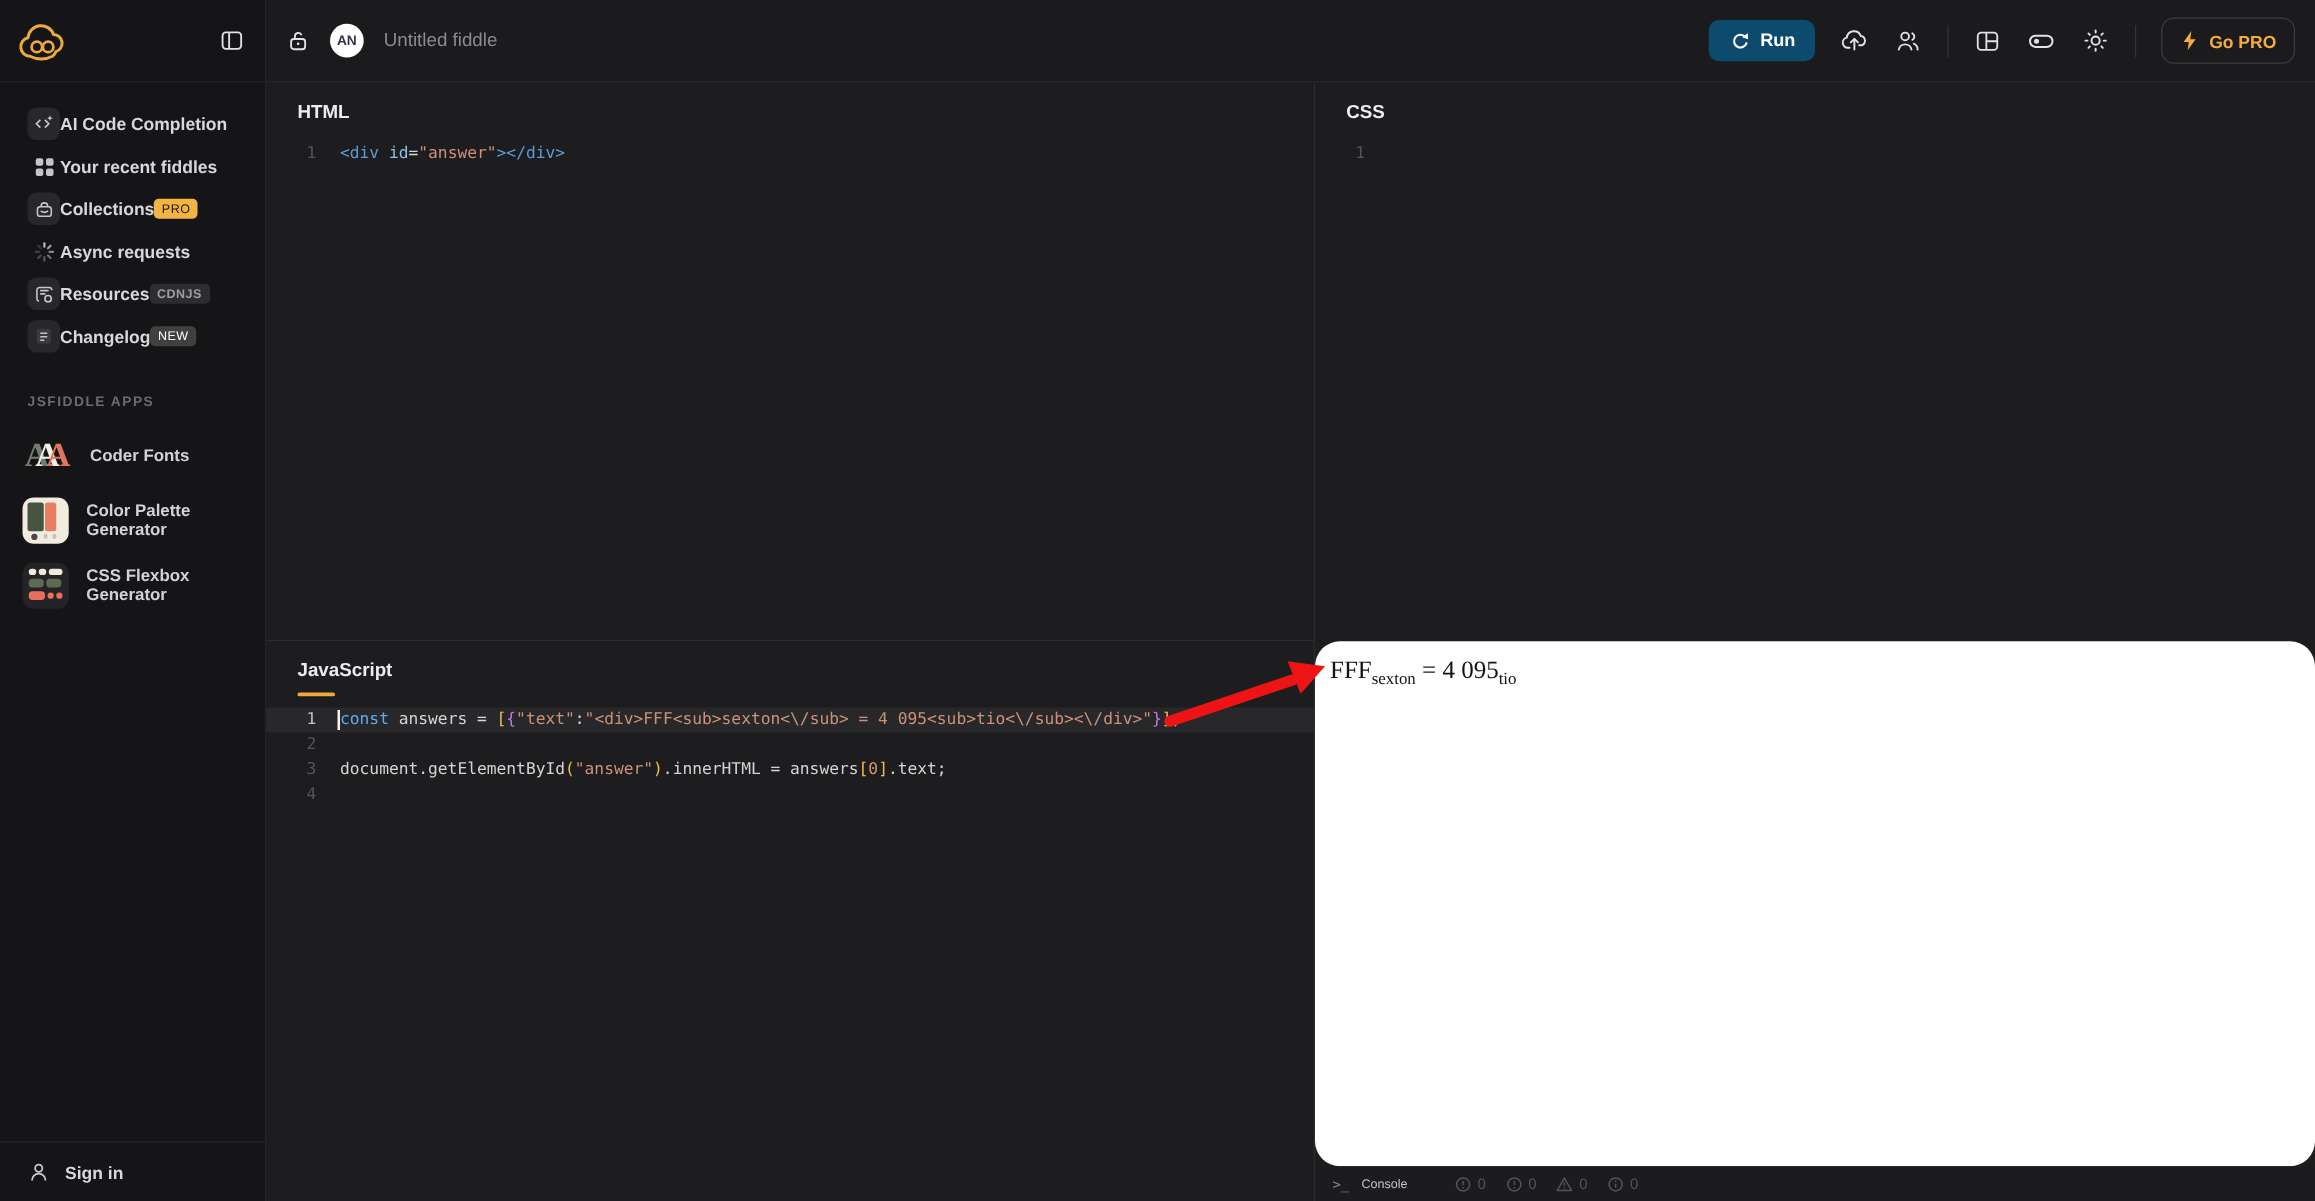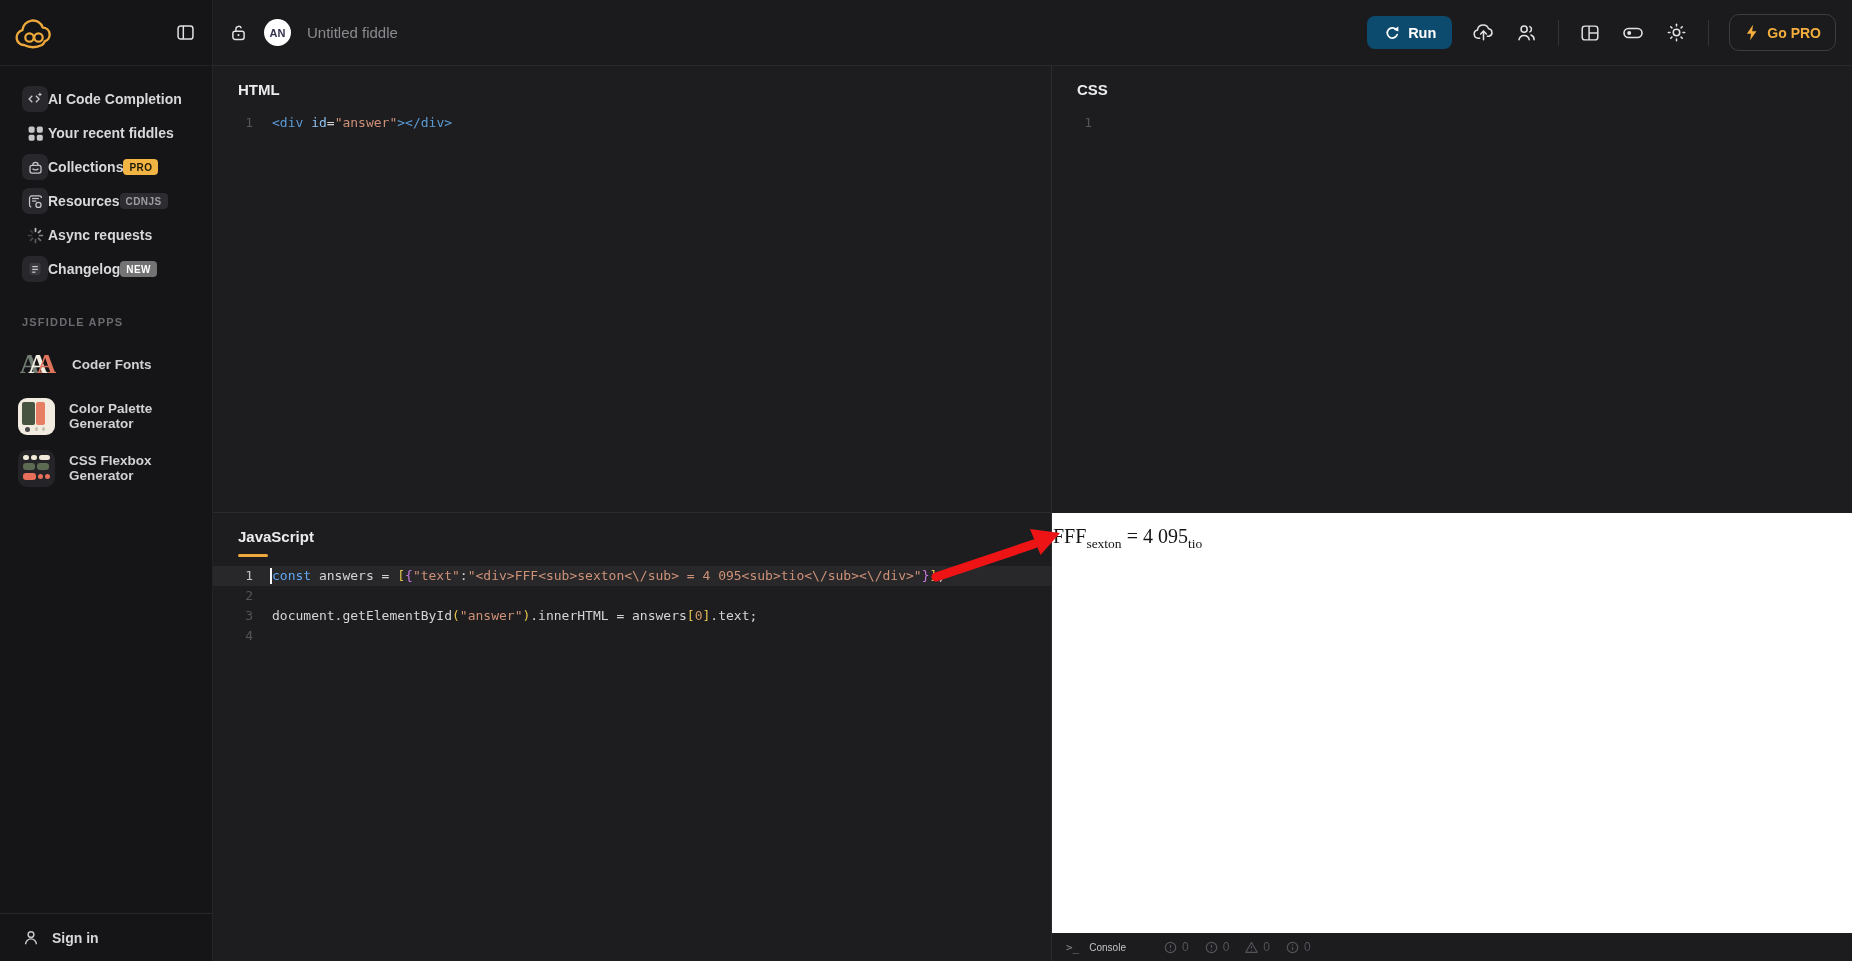--- a/index.html
+++ b/index.html
@@ -15,25 +15,25 @@
               padding:0 16px 0 12px; border-bottom:1px solid #222226; }
   .logo { position:relative; width:44px; height:40px; }
   .logo svg { display:block; }
   .side-toggle { margin-left:auto; background:none; border:none; cursor:pointer; display:flex; }
   .nav { padding:16px 0 0 0; flex:none; }
   .nav-item { display:flex; align-items:center; height:34px; padding:0 14px 0 22px;
               color:#d8d8db; font-size:14px; font-weight:600; cursor:pointer; }
   .nico { width:26px; height:26px; flex:none; display:flex; align-items:center;
           justify-content:center; background:#28282c; border-radius:7px; }
   .nico.bare { background:none; }
-  .badge { font-size:10px; font-weight:700; border-radius:4px; padding:3px 6px 2px;
+  .badge { font-size:10px; font-weight:400; border-radius:4px; padding:3px 6px 2px;
            letter-spacing:.4px; }
   .badge.pro  { background:#f2b544; color:#201a08; }
   .badge.cdnjs{ background:#2d2d31; color:#9d9da3; font-weight:600; }
-  .badge.new  { background:#737373; color:#fff; }
+  .badge.new  { background:#404040; color:#fff; }
   .sec-label { margin:30px 0 10px 22px; font-size:11px; font-weight:700;
                letter-spacing:1.2px; color:#6a6a70; }
   .app-item { display:flex; align-items:center; gap:14px; height:52px; padding:0 14px 0 18px;
               color:#d2d2d6; font-size:13.5px; font-weight:600; cursor:pointer; }
   .cf-icon { width:40px; display:flex; justify-content:center;
              font-family:"Liberation Serif", serif; font-weight:700; font-size:27px; line-height:1; }
   .cf-icon span:nth-child(1){ color:#707d72; }
   .cf-icon span:nth-child(2){ color:#f3eee2; margin-left:-11px; }
   .cf-icon span:nth-child(3){ color:#e0745c; margin-left:-11px; }
   .cp-icon { width:37px; height:37px; border-radius:9px; background:#f1ebe0; position:relative;
@@ -92,21 +92,21 @@
   .tok-tag  { color:#5b9bd5; }
   .tok-attr { color:#8ec0ee; }
   .tok-str  { color:#ce9178; }
   .tok-b1   { color:#e2c44d; }
   .tok-b2   { color:#c678dd; }
   .tok-num  { color:#d19a66; }
   .tok-plain{ color:#d4d4d4; }
 
   
   .result-cell { display:flex; flex-direction:column; background:#1d1d1f; }
-  .result-frame { flex:1; background:#ffffff; padding:12px 0 0 1px; }
+  .result-frame { flex:1; background:#ffffff; padding:12px 0 0 12px;border-radius:20px; }
   .formula { font-family:"Liberation Serif", serif; font-size:20px; color:#141414; }
   .formula sub { font-size:13.5px; }
   .console-bar { height:28px; flex:none; background:#1c1c1f; display:flex; align-items:center;
                  padding:0 14px; gap:10px; cursor:pointer; }
   .console-prompt { font-family:"DejaVu Sans Mono", monospace; font-size:11px; color:#8a8a8e; }
   .console-label { font-size:10px; color:#c3c3c8; }
   .console-counters { display:flex; align-items:center; gap:16px; margin-left:28px; }
   .ccount { display:flex; align-items:center; gap:5px; color:#53535a; font-size:12px; }
   .ccount svg { display:block; }
 
@@ -163,49 +163,49 @@
       <div class="nav-item">
         <span class="nico">
           <svg width="17" height="17" viewBox="0 0 20 20" fill="none" stroke="#c5c5ca" stroke-width="1.5">
             <rect x="3.5" y="7.5" width="13" height="9" rx="2.5"></rect>
             <path d="M7 7.5 v-1 a3 2.6 0 0 1 6 0 v1"></path>
             <path d="M6.5 11.5 q3.5 2.6 7 0"></path>
           </svg>
         </span>
         <span>Collections</span>
         <span class="badge pro">PRO</span>
-      </div>
-
-      <div class="nav-item">
-        <span class="nico">
-          <svg width="17" height="17" viewBox="0 0 20 20" fill="none" stroke="#c5c5ca" stroke-width="1.5">
-            <path d="M5 16.5 a2.5 2.5 0 0 1 -2 -2.5 v-8 a2.5 2.5 0 0 1 2.5 -2.5 h9 a2.5 2.5 0 0 1 2.5 2.5"></path>
-            <line x1="6" y1="6.5" x2="14" y2="6.5"></line>
-              <line x1="6" y1="9.5" x2="11" y2="9.5"></line>
-            <circle cx="13.5" cy="14" r="3"></circle>
-          </svg>
-        </span>
-        <span>Resources</span>
-        <span class="badge cdnjs">CDNJS</span>
       </div>
 
       <div class="nav-item">
         <span class="nico bare">
           <svg width="19" height="19" viewBox="0 0 22 22" stroke="#c5c5ca" stroke-width="2" stroke-linecap="round">
             <line x1="11" y1="3" x2="11" y2="6.2" opacity=".95"></line>
             <line x1="16.7" y1="5.3" x2="14.4" y2="7.6" opacity=".8"></line>
             <line x1="19" y1="11" x2="15.8" y2="11" opacity=".65"></line>
             <line x1="16.7" y1="16.7" x2="14.4" y2="14.4" opacity=".5"></line>
             <line x1="11" y1="19" x2="11" y2="15.8" opacity=".4"></line>
             <line x1="5.3" y1="16.7" x2="7.6" y2="14.4" opacity=".3"></line>
             <line x1="3" y1="11" x2="6.2" y2="11" opacity=".25"></line>
             <line x1="5.3" y1="5.3" x2="7.6" y2="7.6" opacity=".2"></line>
           </svg>
         </span>
         <span>Async requests</span>
+      </div>
+
+      <div class="nav-item">
+        <span class="nico">
+          <svg width="17" height="17" viewBox="0 0 20 20" fill="none" stroke="#c5c5ca" stroke-width="1.5">
+            <path d="M5 16.5 a2.5 2.5 0 0 1 -2 -2.5 v-8 a2.5 2.5 0 0 1 2.5 -2.5 h9 a2.5 2.5 0 0 1 2.5 2.5"></path>
+            <line x1="6" y1="6.5" x2="14" y2="6.5"></line>
+              <line x1="6" y1="9.5" x2="11" y2="9.5"></line>
+            <circle cx="13.5" cy="14" r="3"></circle>
+          </svg>
+        </span>
+        <span>Resources</span>
+        <span class="badge cdnjs">CDNJS</span>
       </div>
 
       <div class="nav-item">
         <span class="nico">
           <svg width="16" height="16" viewBox="0 0 20 20" fill="none" stroke="#c5c5ca" stroke-width="1.6">
             <rect x="3" y="2.5" width="14" height="15" rx="3" fill="#3a3a3f" stroke="none"></rect>
             <line x1="6.5" y1="7" x2="13.5" y2="7"></line>
               <line x1="6.5" y1="10.5" x2="13.5" y2="10.5"></line>
             <line x1="6.5" y1="14" x2="10.5" y2="14"></line>
           </svg>

